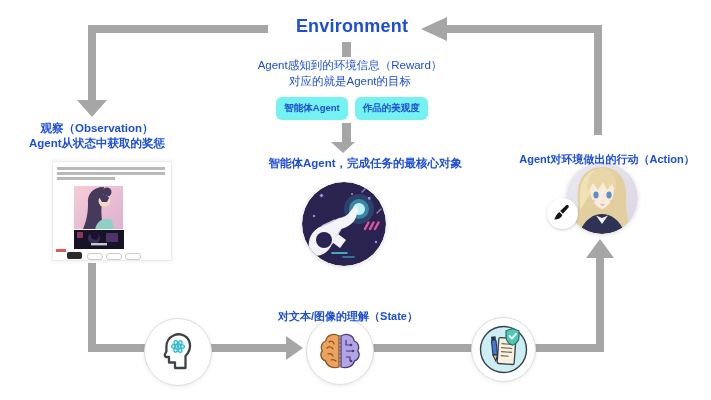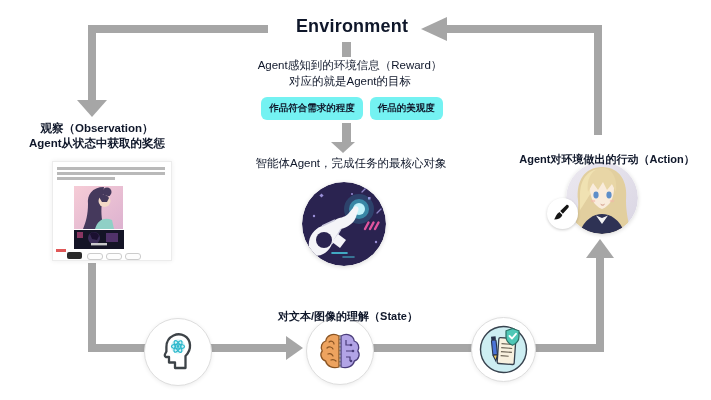--- a/index.html
+++ b/index.html
@@ -1,30 +1,30 @@
 <!DOCTYPE html>
 <html><head>
 <meta charset="utf-8">
 <style>
   html,body{margin:0;padding:0;background:#fff;}
   .canvas{position:relative;width:711px;height:400px;background:#fff;overflow:hidden;
-          font-family:"Liberation Sans",sans-serif;color:#0f172a;}
+          font-family:"Liberation Sans",sans-serif;color:#1d4ed8;}
   .bar{position:absolute;background:#a6a6a6;z-index:1;}
   .tri{position:absolute;width:0;height:0;z-index:1;}
   .tri-down-big{border-left:15px solid transparent;border-right:15px solid transparent;border-top:17px solid #a6a6a6;}
   .tri-down-sm{border-left:12px solid transparent;border-right:12px solid transparent;border-top:11px solid #a6a6a6;}
   .tri-left{border-top:12px solid transparent;border-bottom:12px solid transparent;border-right:26px solid #a6a6a6;}
   .tri-right{border-top:12px solid transparent;border-bottom:12px solid transparent;border-left:17px solid #a6a6a6;}
   .tri-up{border-left:14px solid transparent;border-right:14px solid transparent;border-bottom:19px solid #a6a6a6;}
   .lbl{position:absolute;text-align:center;z-index:3;}
   .env-title{left:276px;top:16px;width:152px;font-size:18px;font-weight:600;letter-spacing:.2px;}
   .reward-txt{left:225px;top:58px;width:250px;font-size:11.5px;line-height:15.5px;font-weight:500;}
   .tags{position:absolute;left:250px;top:97px;width:204px;display:flex;gap:7px;justify-content:center;z-index:3;}
   .tag{background:#74f2f2;border-radius:6px;padding:5px 8px;font-size:9.5px;font-weight:700;white-space:nowrap;}
-  .agent-lbl{left:240px;top:156px;width:222px;font-size:11.5px;font-weight:400;}
+  .agent-lbl{left:240px;top:156px;width:222px;font-size:11.5px;font-weight:700;text-align:right;}
   .obs-lbl{left:15px;top:121px;width:164px;font-size:11.5px;font-weight:600;line-height:15px;}
   .action-lbl{left:506px;top:152px;width:202px;font-size:11px;font-weight:600;}
   .cog-lbl{left:129px;top:293px;width:96px;font-size:11.5px;font-weight:500;}
   .state-lbl{left:266px;top:294px;width:164px;font-size:11px;font-weight:600;margin-top:15px;}
   .policy-lbl{left:452px;top:292px;width:100px;font-size:11px;font-weight:600;}
   .node{position:absolute;z-index:2;}
   .circle-node{border-radius:50%;background:#fff;border:1px solid #dedede;
                box-shadow:0 1px 4px rgba(0,0,0,.08);display:flex;align-items:center;justify-content:center;}
   .cog-node{left:144px;top:318px;width:66px;height:66px;}
   .brain-node{left:306px;top:317px;width:66px;height:66px;}
@@ -75,21 +75,21 @@
   <div class="tri tri-up" style="left:586px;top:239px;"></div>
 
   <div class="lbl env-title">Environment</div>
 
   <div class="lbl reward-txt">
     <div>Agent感知到的环境信息（Reward）</div>
     <div>对应的就是Agent的目标</div>
   </div>
 
   <div class="tags">
-    <span class="tag">作品符合需求的程度</span>
+    <span class="tag">智能体Agent</span>
     <span class="tag">作品的美观度</span>
   </div>
 
   <div class="lbl agent-lbl">智能体Agent，完成任务的最核心对象</div>
 
   <div class="lbl obs-lbl">
     <div>观察（Observation）</div>
     <div>Agent从状态中获取的奖惩</div>
   </div>
 

